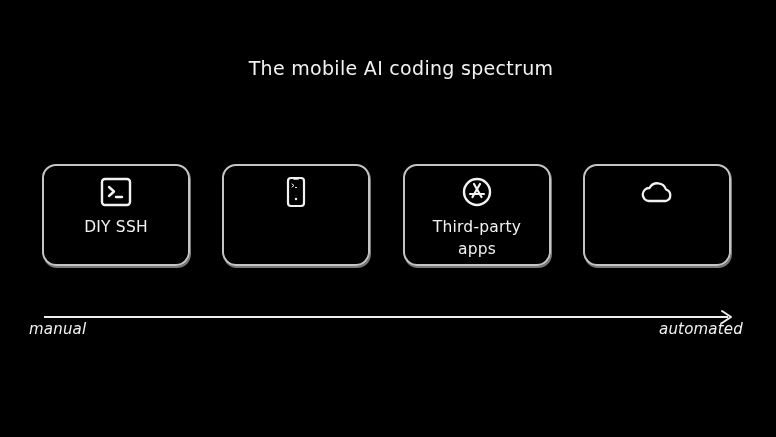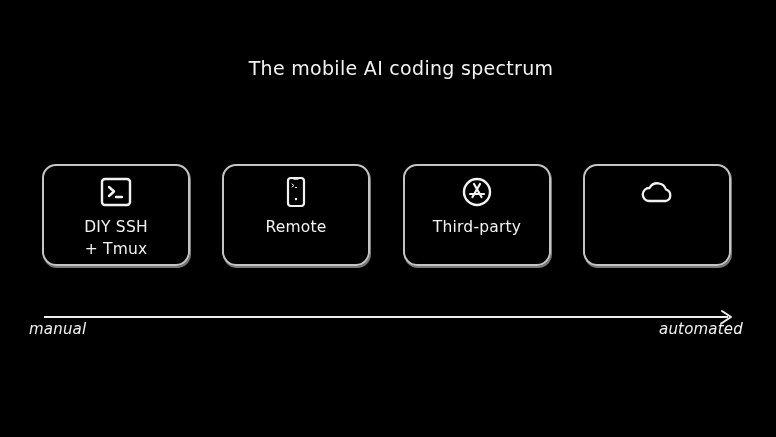--- a/index.html
+++ b/index.html
@@ -79,50 +79,49 @@
 <div class="card" style="left:42px;">
   <div class="icon">
     <svg width="32" height="30" viewBox="0 0 32 30">
       <rect x="2" y="2" width="28" height="26" rx="3" fill="none" stroke="#f2f2f2" stroke-width="2.4"></rect>
       <polyline points="9,10 14,14.5 9,19" fill="none" stroke="#f2f2f2" stroke-width="2.4" stroke-linecap="round" stroke-linejoin="round"></polyline>
       <line x1="16" y1="20" x2="22" y2="20" stroke="#f2f2f2" stroke-width="2.4" stroke-linecap="round"></line>
     </svg>
   </div>
   <div class="label">
     <div>DIY SSH</div>
-    <div>+ Tmux</div>
   </div>
 </div>
 
 <div class="card" style="left:222px;">
   <div class="icon">
     <svg width="22" height="32" viewBox="0 0 22 32">
       <rect x="3" y="2" width="16" height="28" rx="3" fill="none" stroke="#f2f2f2" stroke-width="2.2"></rect>
       <line x1="9" y1="3" x2="13" y2="3" stroke="#f2f2f2" stroke-width="1.6" stroke-linecap="round"></line>
       <polyline points="7,8 9,9.5 7,11" fill="none" stroke="#f2f2f2" stroke-width="1" stroke-linecap="round"></polyline>
       <line x1="10" y1="11.5" x2="12" y2="11.5" stroke="#f2f2f2" stroke-width="1"></line>
       <circle cx="11" cy="23" r="1.2" fill="#f2f2f2"></circle>
     </svg>
   </div>
   <div class="label">
-    <div>Remote</div>
   </div>
 </div>
 
 <div class="card" style="left:403px;padding-left:7px;">
   <div class="icon">
     <svg width="32" height="32" viewBox="0 0 32 32">
       <circle cx="16" cy="16" r="13" fill="none" stroke="#f2f2f2" stroke-width="2.4"></circle>
       <line x1="13" y1="8" x2="20.5" y2="21" stroke="#f2f2f2" stroke-width="2.2" stroke-linecap="round"></line>
       <line x1="19" y1="8" x2="11.5" y2="21" stroke="#f2f2f2" stroke-width="2.2" stroke-linecap="round"></line>
       <line x1="9" y1="18" x2="23" y2="18" stroke="#f2f2f2" stroke-width="2.2" stroke-linecap="round"></line>
     </svg>
   </div>
   <div class="label">
     <div>Third-party</div>
+    <div>apps</div>
   </div>
 </div>
 
 <div class="card" style="left:583px;">
   <div class="icon">
     <svg width="34" height="26" viewBox="0 0 34 26">
       <path d="M9 22 H26 A6 6 0 0 0 26 10.5 A9 9 0 0 0 9.5 9 A6.5 6.5 0 0 0 9 22 Z" fill="none" stroke="#f2f2f2" stroke-width="2.3" stroke-linejoin="round"></path>
     </svg>
   </div>
 </div>

